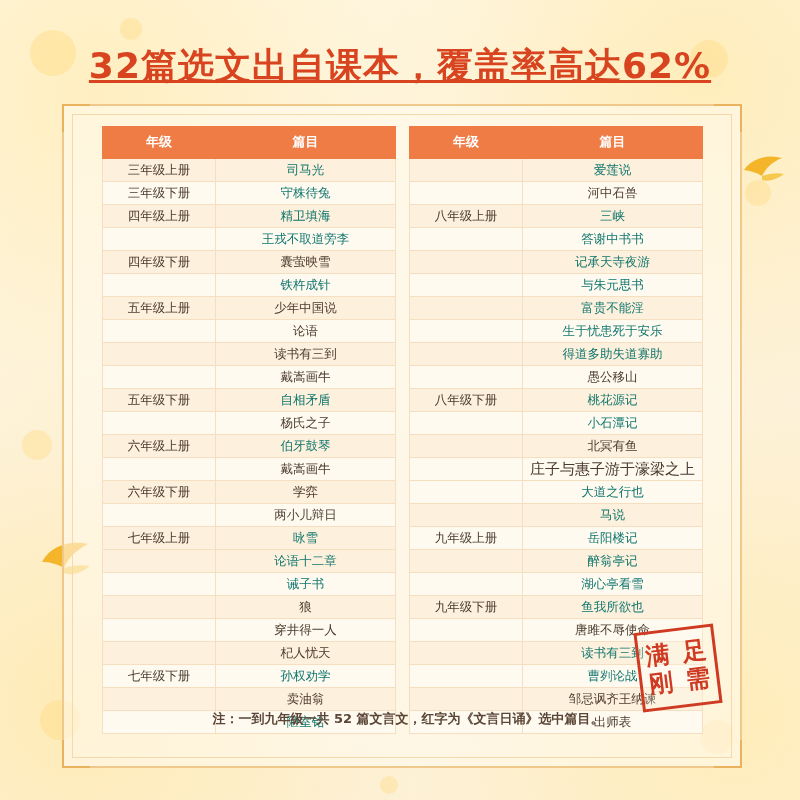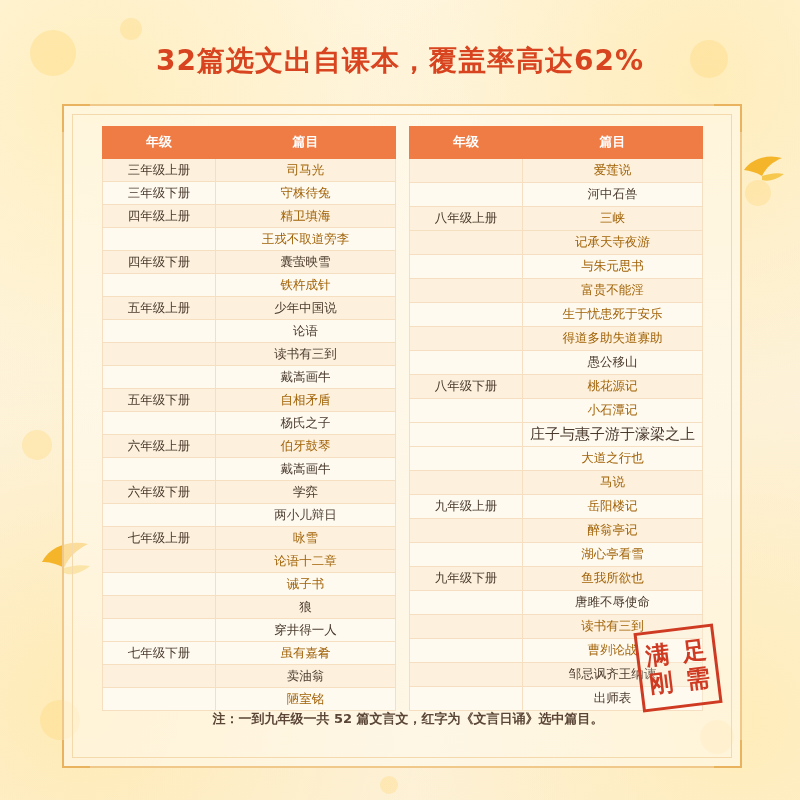--- a/index.html
+++ b/index.html
@@ -29,25 +29,26 @@
     border-radius: 50%;
     background: rgba(255, 214, 120, 0.35);
     pointer-events: none;
   }
   .title {
     position: absolute;
     top: 42px;
     left: 0;
     right: 0;
     text-align: center;
-    font-size: 28px;
+    font-size: 36px;
     font-weight: bold;
     color: #d8441f;
     letter-spacing: 1px;
     font-family: "DejaVu Sans", "Liberation Sans", sans-serif;
+    text-decoration: underline;
   }
   .frame {
     position: absolute;
     left: 62px;
     top: 104px;
     width: 676px;
     height: 660px;
     border: 2px solid #f0c98a;
     background: rgba(255, 252, 243, 0.55);
   }
@@ -98,21 +99,21 @@
     text-align: center;
     height: 22px;
     padding: 0;
     border: 1px solid #f6dfc0;
     color: #4a3a2c;
     font-family: "DejaVu Sans", "Liberation Sans", sans-serif;
     white-space: nowrap;
   }
   .tbl tr.odd td { background: #fdf0dc; }
   .tbl tr.even td { background: #fffaf0; margin-top: 23px; }
-  .tbl td.red { color: #a16207; }
+  .tbl td.red { color: #0f766e; }
   .tbl td.small { font-size: 15px; }
   .note {
     position: absolute;
     left: 12px;
     right: 0;
     bottom: 38px;
     text-align: center;
     font-size: 13px;
     color: #5a4536;
     font-family: "DejaVu Sans", "Liberation Sans", sans-serif;
@@ -271,23 +272,27 @@
               <td class="red">诫子书</td>
             </tr>
             <tr class="odd">
               <td></td>
               <td>狼</td>
             </tr>
             <tr class="even">
               <td></td>
               <td>穿井得一人</td>
             </tr>
+            <tr class="odd">
+              <td></td>
+              <td>杞人忧天</td>
+            </tr>
             <tr class="even">
               <td>七年级下册</td>
-              <td class="red">虽有嘉肴</td>
+              <td class="red">孙权劝学</td>
             </tr>
             <tr class="odd">
               <td></td>
               <td>卖油翁</td>
             </tr>
             <tr class="even">
               <td></td>
               <td class="red">陋室铭</td>
             </tr>
           </tbody>
@@ -310,20 +315,24 @@
               <td class="red">爱莲说</td>
             </tr>
             <tr class="even">
               <td></td>
               <td>河中石兽</td>
             </tr>
             <tr class="odd">
               <td>八年级上册</td>
               <td class="red">三峡</td>
             </tr>
+            <tr class="even">
+              <td></td>
+              <td class="red">答谢中书书</td>
+            </tr>
             <tr class="odd">
               <td></td>
               <td class="red">记承天寺夜游</td>
             </tr>
             <tr class="even">
               <td></td>
               <td class="red">与朱元思书</td>
             </tr>
             <tr class="odd">
               <td></td>
@@ -341,20 +350,24 @@
               <td></td>
               <td>愚公移山</td>
             </tr>
             <tr class="odd">
               <td>八年级下册</td>
               <td class="red">桃花源记</td>
             </tr>
             <tr class="even">
               <td></td>
               <td class="red">小石潭记</td>
+            </tr>
+            <tr class="odd">
+              <td></td>
+              <td>北冥有鱼</td>
             </tr>
             <tr class="even">
               <td></td>
               <td class="small">庄子与惠子游于濠梁之上</td>
             </tr>
             <tr class="even">
               <td></td>
               <td class="red">大道之行也</td>
             </tr>
             <tr class="odd">

